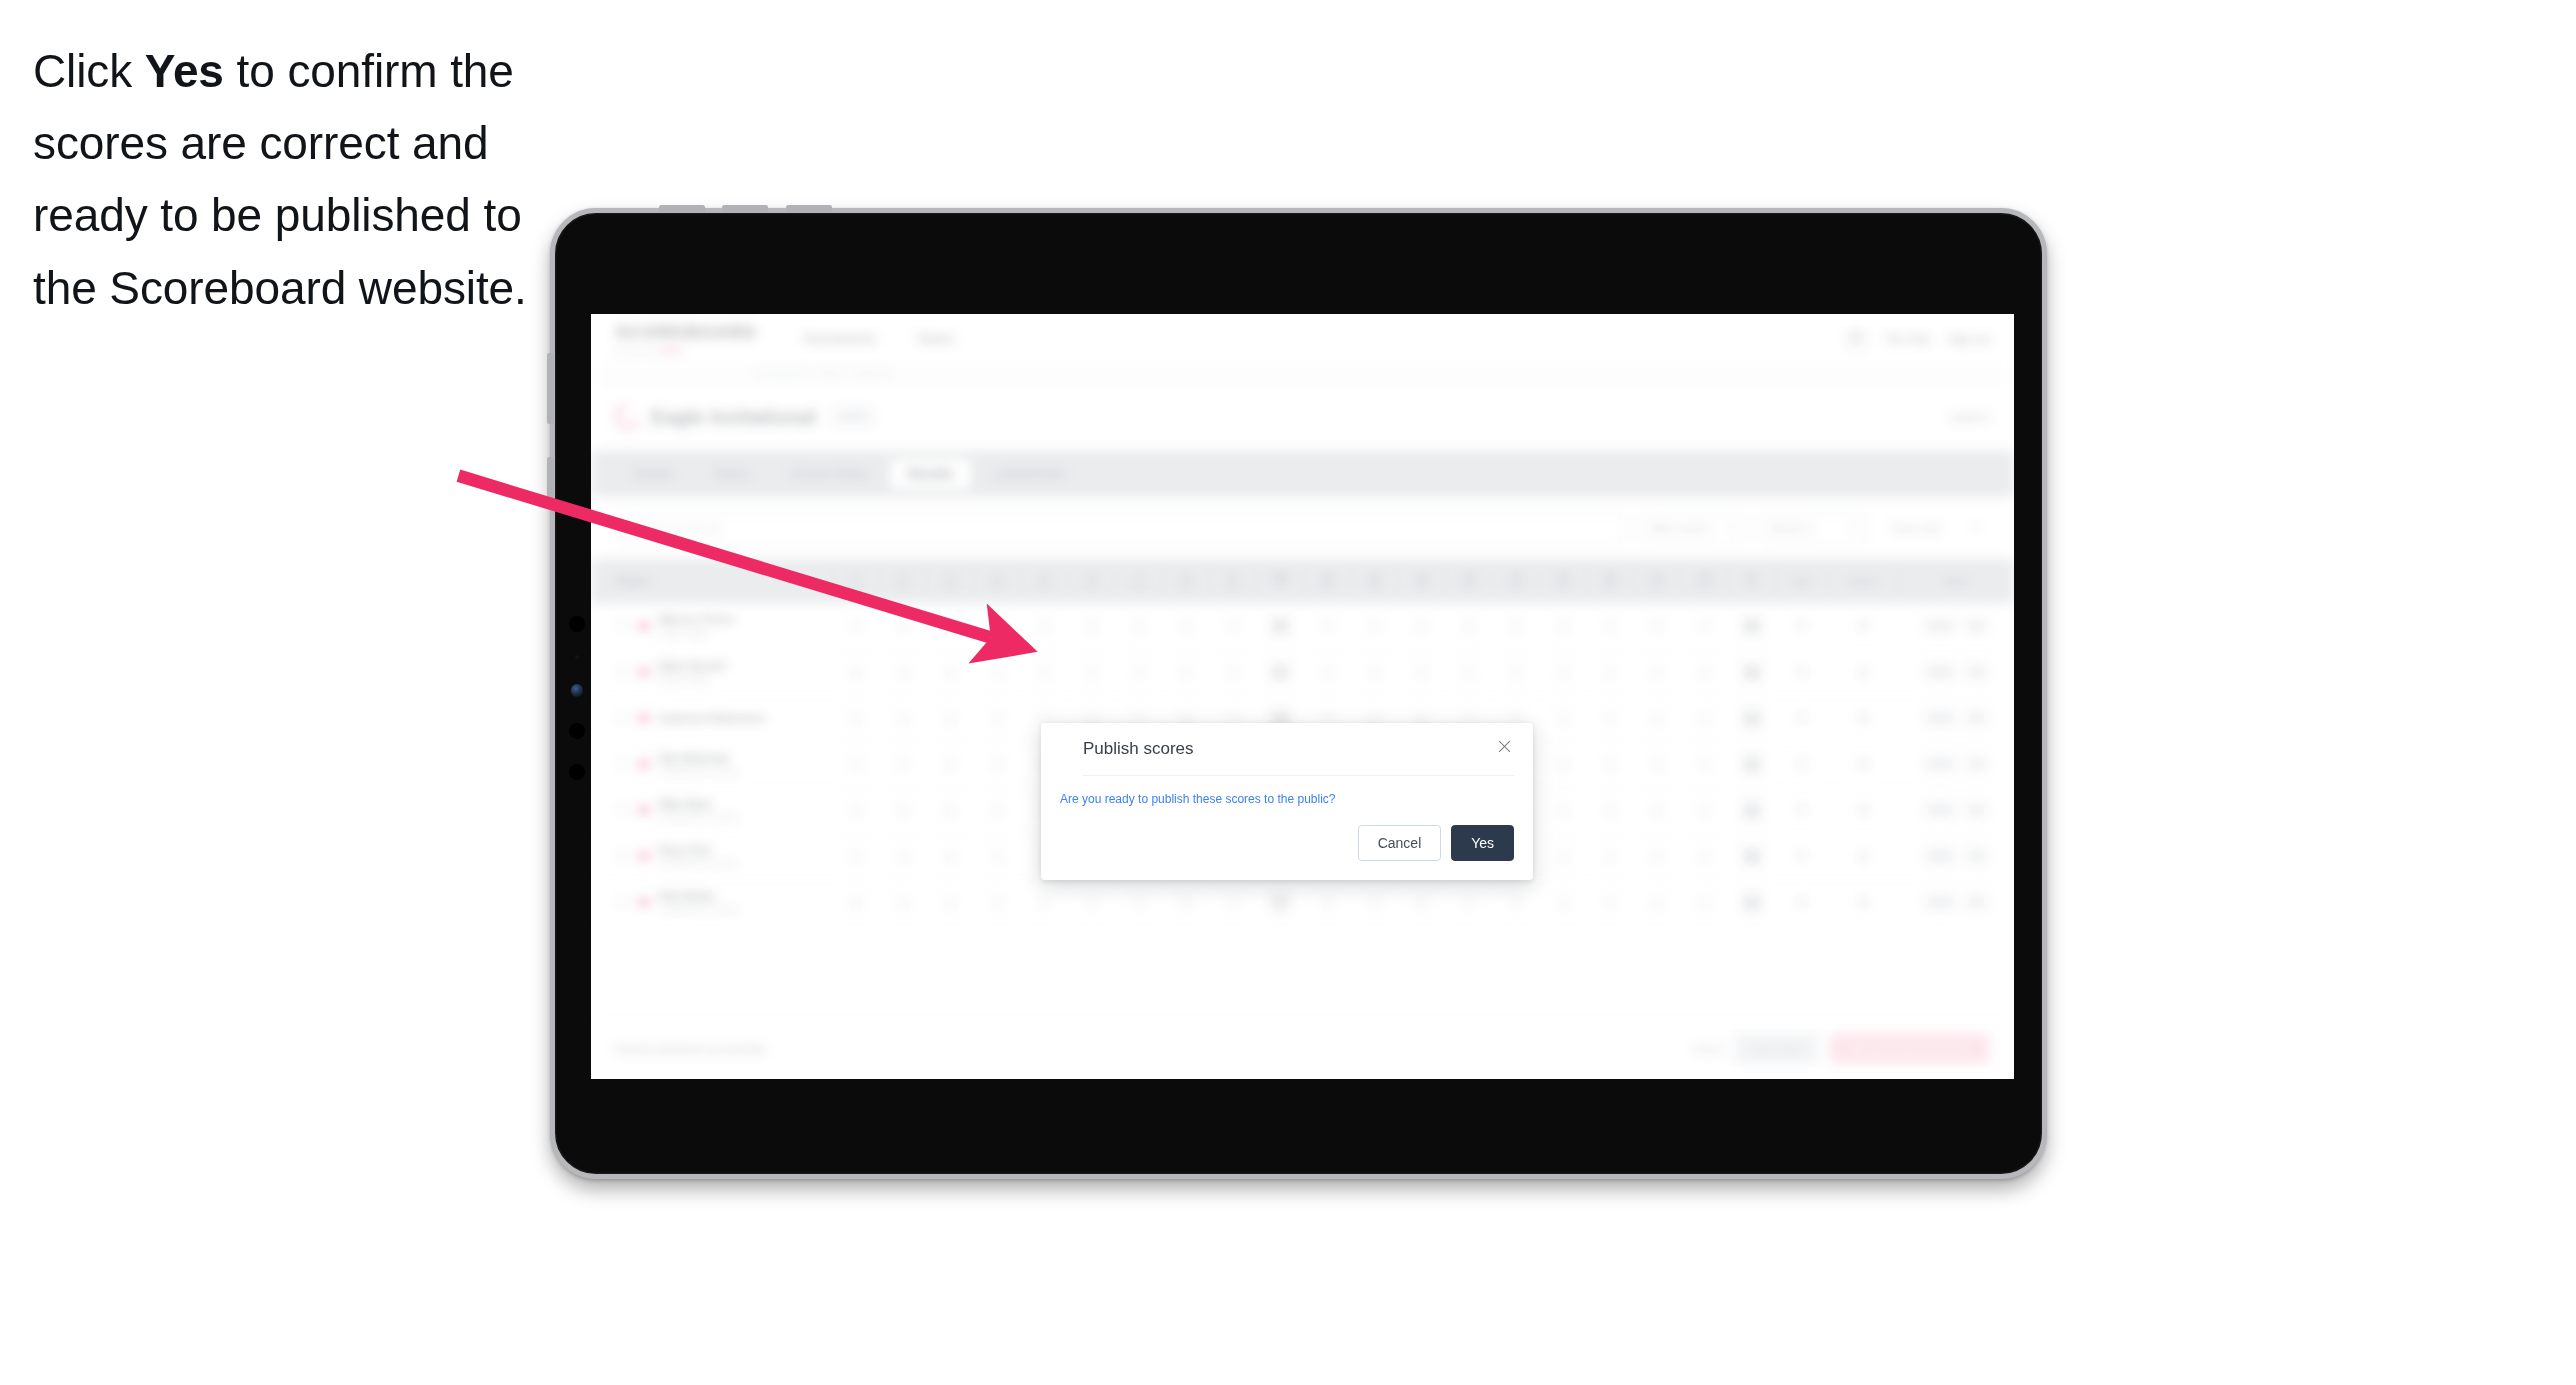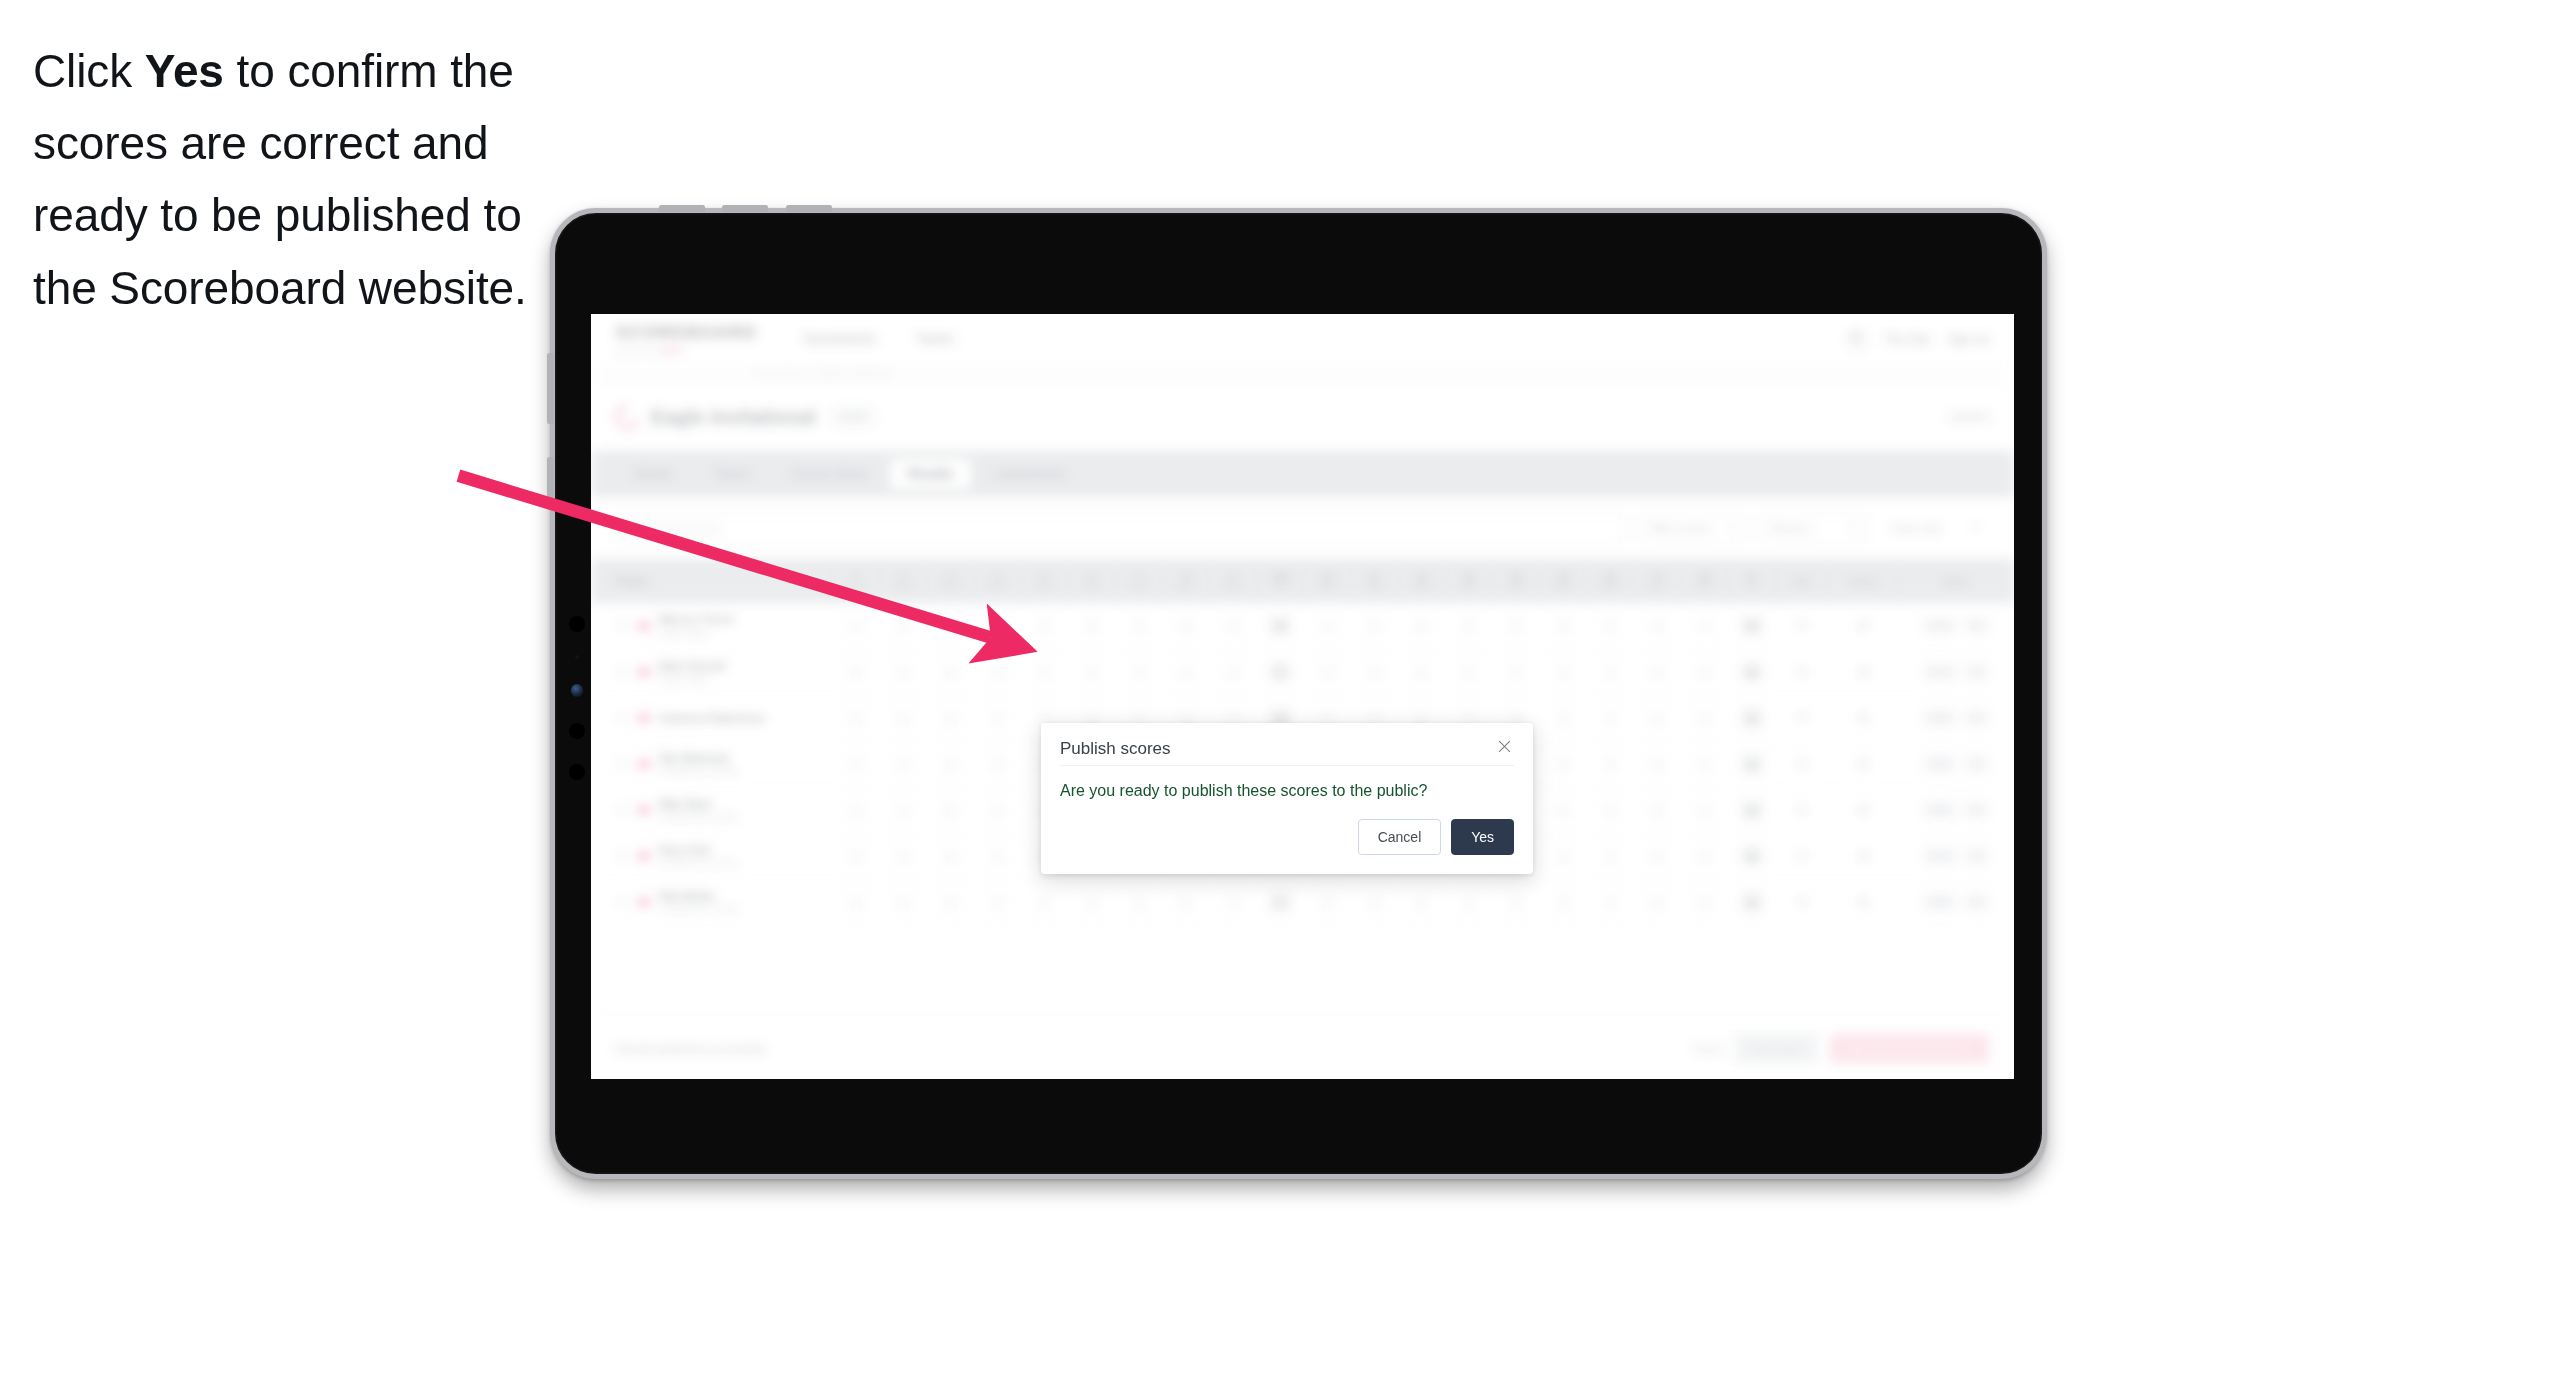--- a/index.html
+++ b/index.html
@@ -315,39 +315,40 @@
     width: 492px;
     background: #ffffff;
     border-radius: 3.7px;
     box-shadow: 0 5.2px 21px rgba(20,25,35,0.16), 0 1.5px 5.2px rgba(20,25,35,0.10);
     z-index: 10;
     padding: 16.3px 19px 19px 19px;
   }
   .modal-head {
     display: flex; align-items: flex-start;
     border-bottom: 0.7px solid #eef0f2;
-    padding-bottom: 6px;
+    padding-bottom: 16px;
+    margin-left: 23px;
   }
   .modal-title {
     font-size: 17px; color: #3a4049; font-weight: normal;
     font-family: "Liberation Sans", sans-serif;
   }
   .modal-close {
     margin-left: auto; width: 19px; height: 19px;
     position: relative; cursor: pointer; margin-top: -2.2px;
   }
   .modal-close::before, .modal-close::after {
     content: ""; position: absolute; left: 2.2px; top: 9px;
     width: 15px; height: 1.2px; background: #767c85;
   }
   .modal-close::before { transform: rotate(45deg); }
   .modal-close::after  { transform: rotate(-45deg); }
   .modal-body {
     padding: 15.5px 0 0 0;
-    font-size: 16px; color: #14532d;
+    font-size: 12px; color: #3b82f6;
   }
   .modal-foot {
     display: flex; justify-content: flex-end; gap: 10.4px;
     padding-top: 19px;
   }
   .btn {
     font-size: 14px; border-radius: 3.7px; cursor: pointer;
     font-family: "Liberation Sans", sans-serif;
   }
   .btn-cancel {

